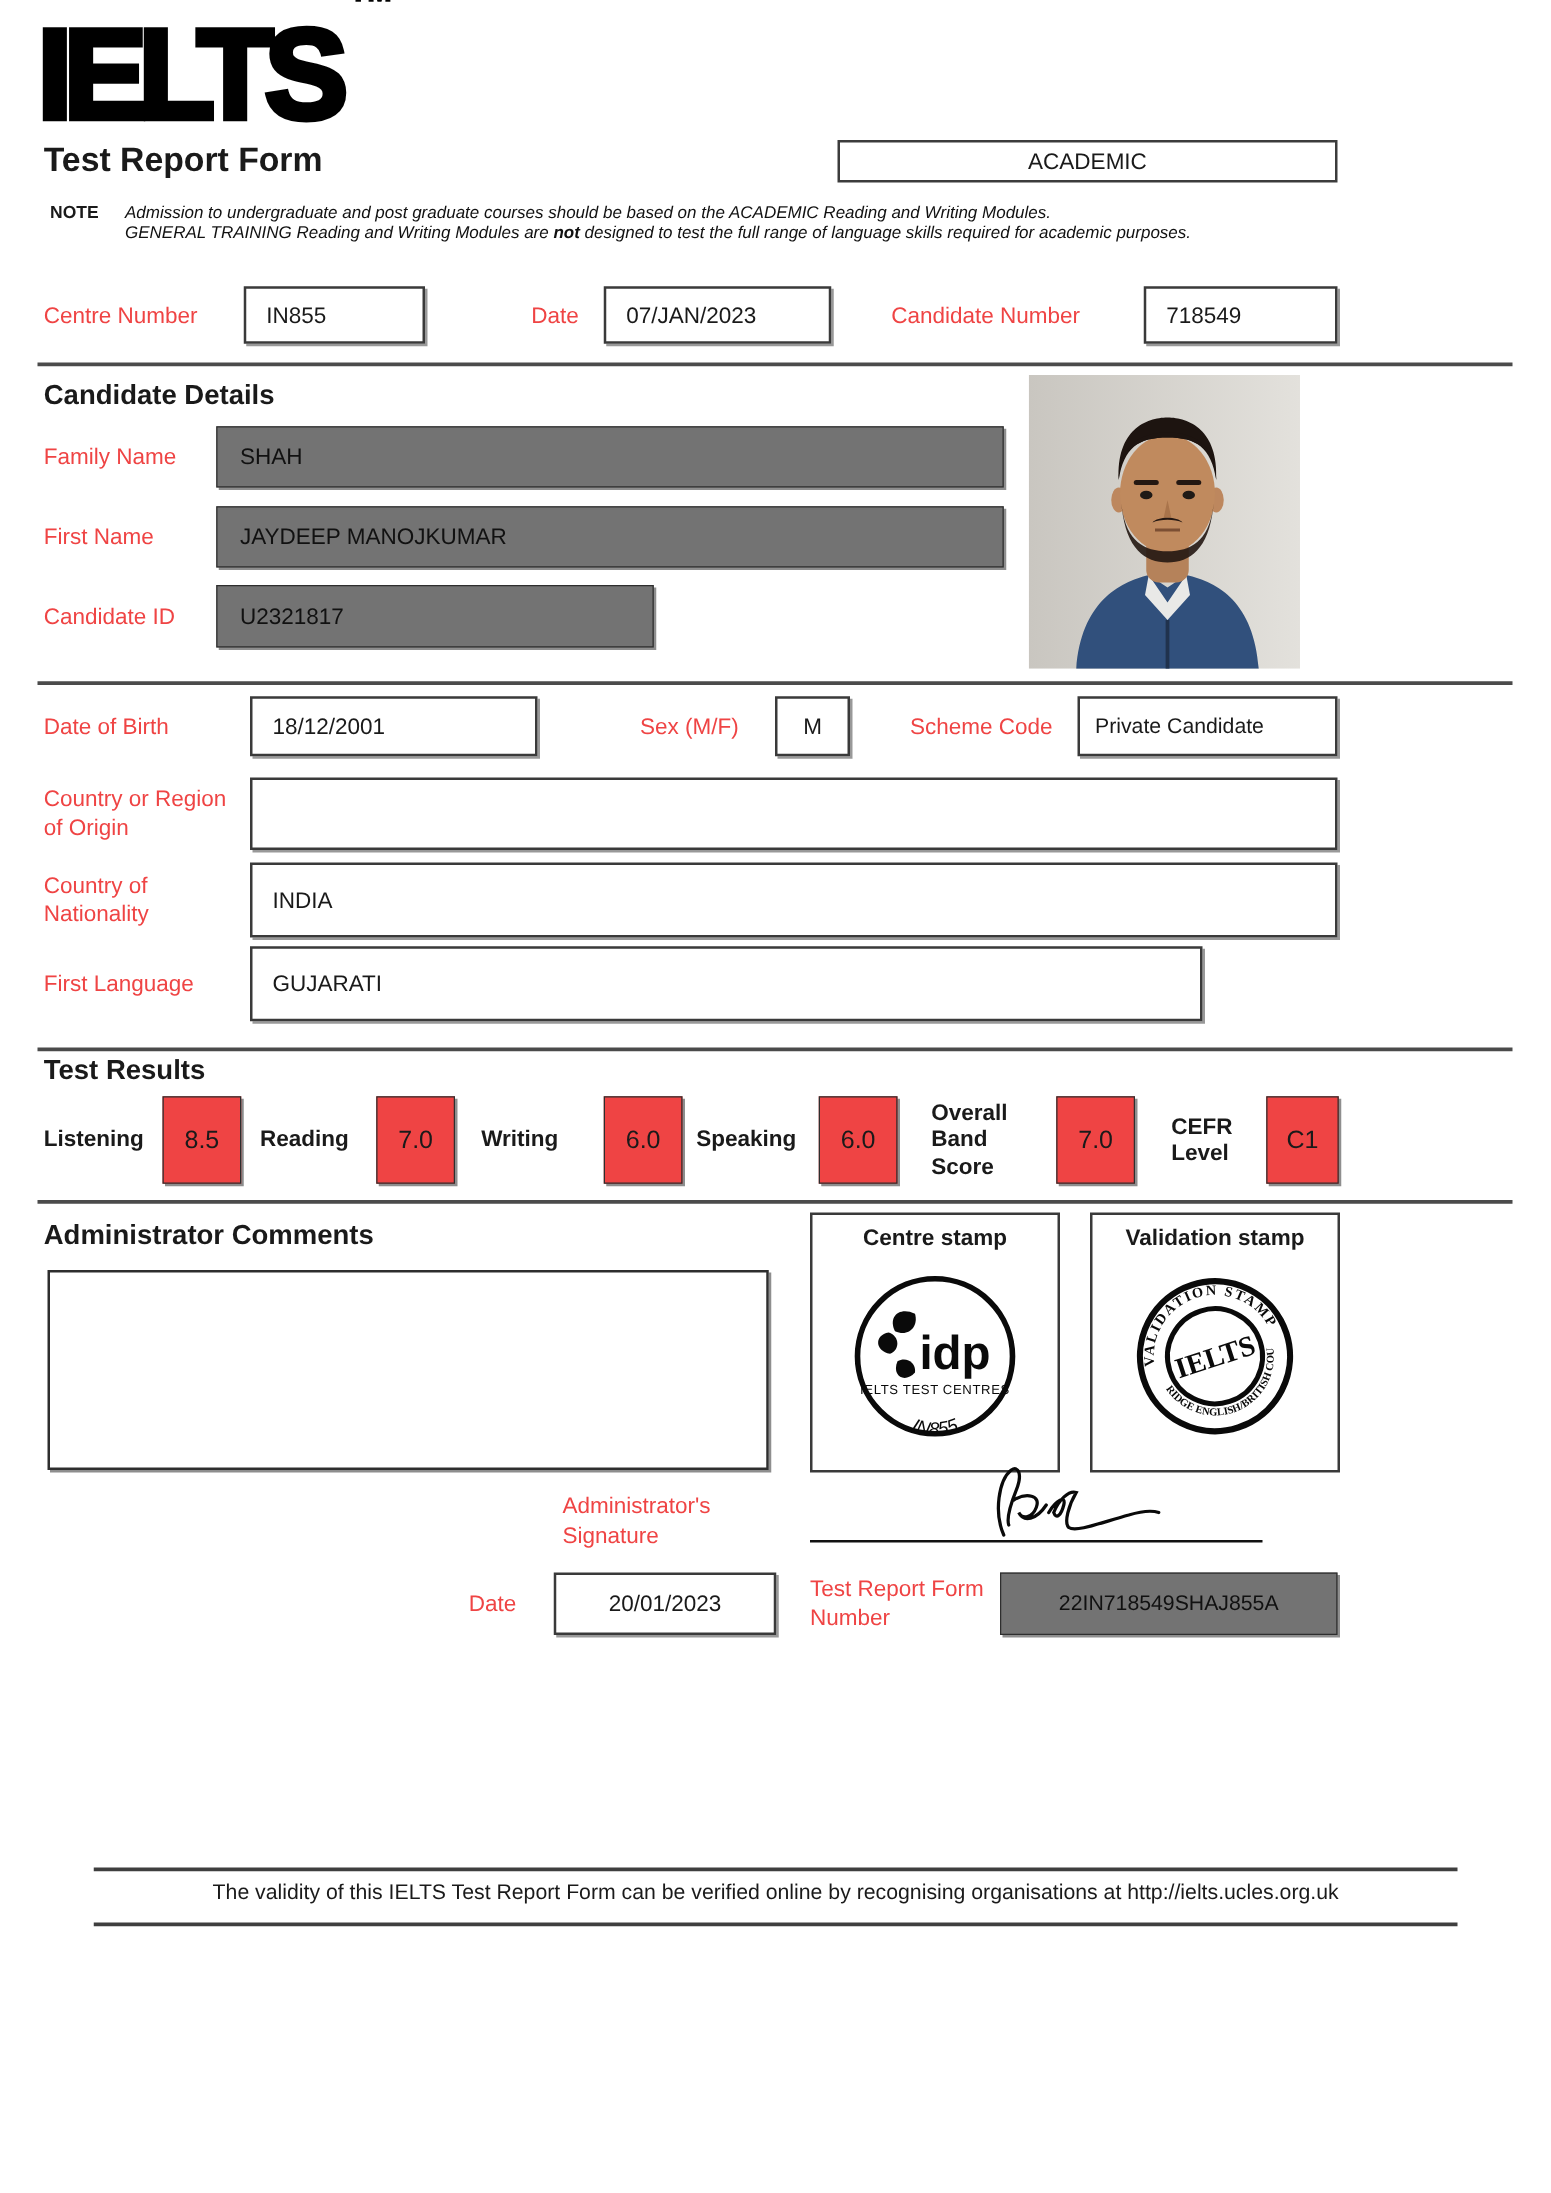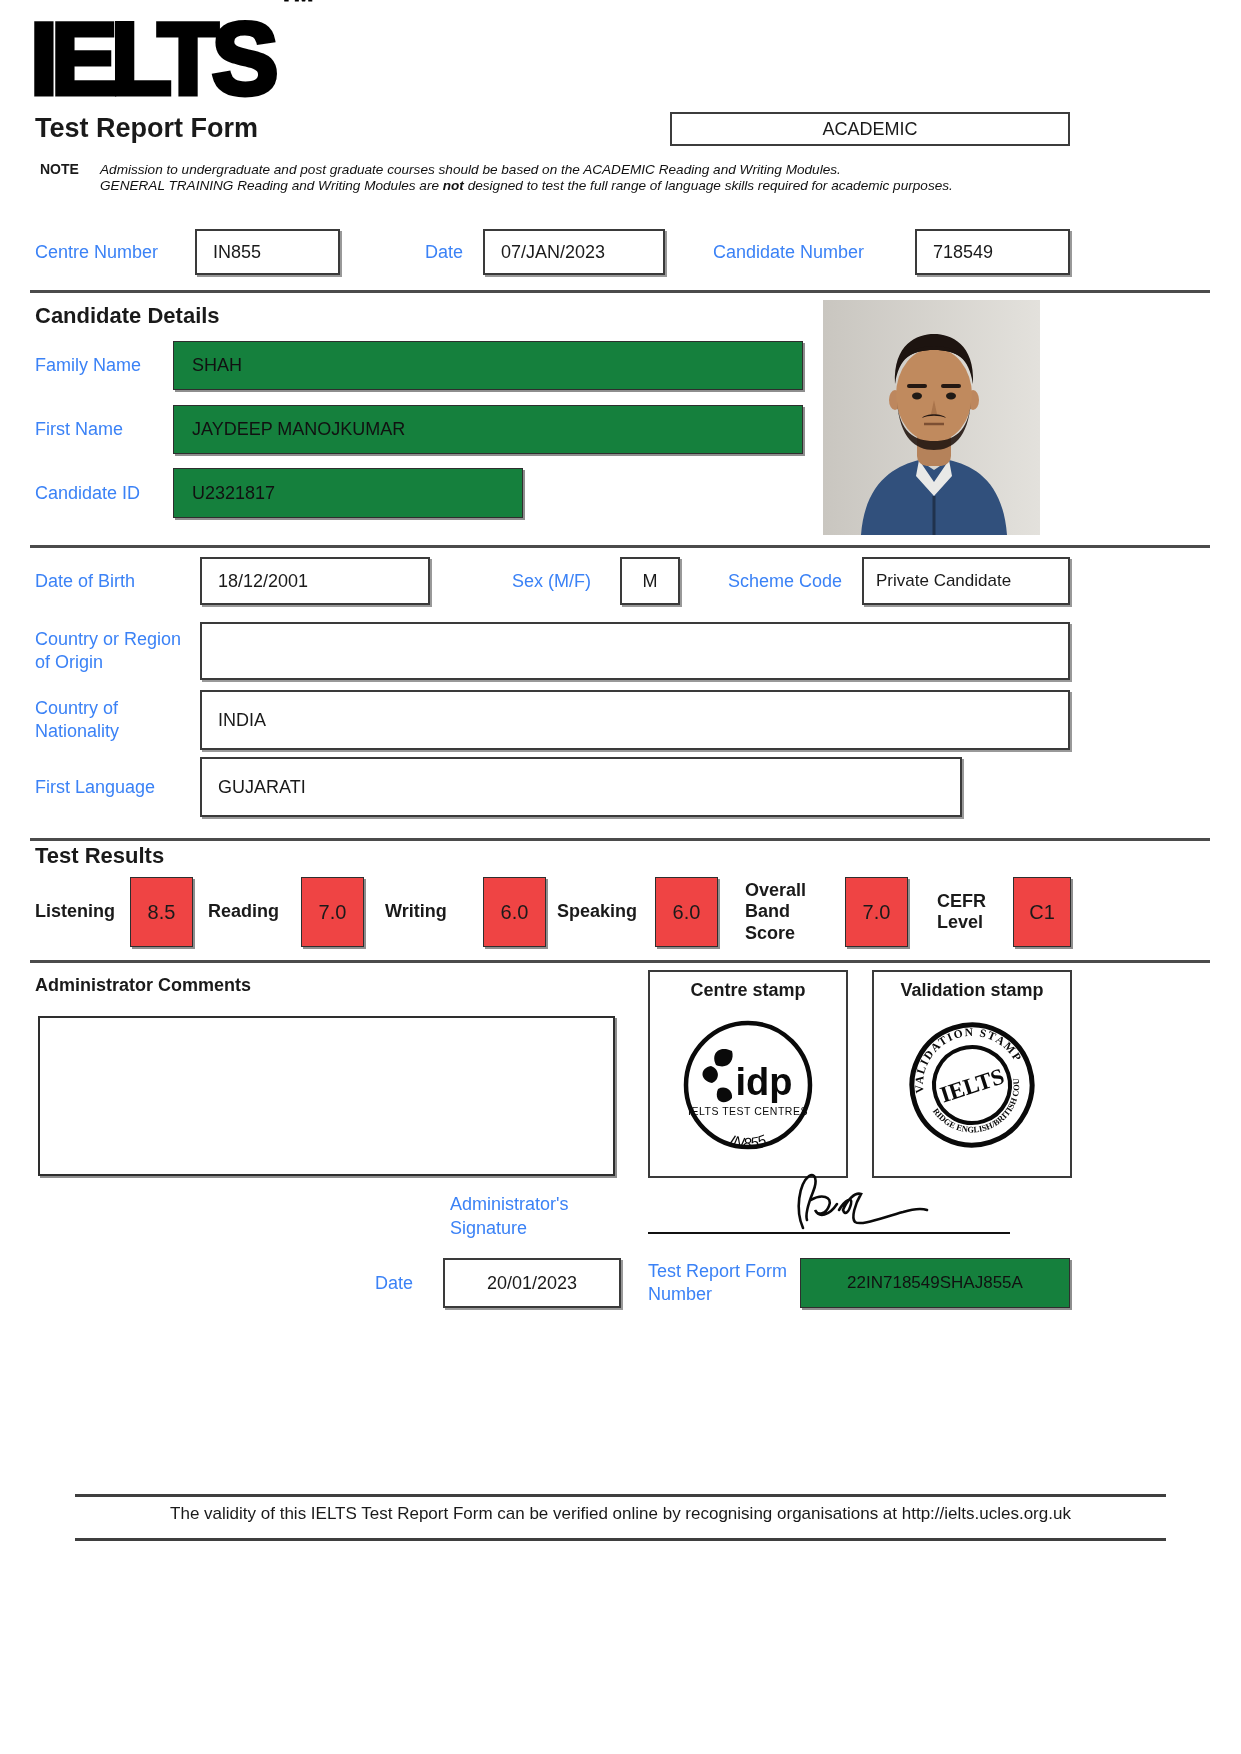--- a/index.html
+++ b/index.html
@@ -20,29 +20,29 @@
   .page-title { position:absolute; left:35px; top:113px; font-size:27px; font-weight:bold; }
   .module-box {
     position:absolute; left:670px; top:112px; width:400px; height:34px;
     border:2px solid #3c3c3c; display:flex; align-items:center; justify-content:center;
     font-size:18px;
   }
   .note-label { position:absolute; left:40px; top:161px; font-size:14px; font-weight:bold; }
   .note-lines { position:absolute; left:100px; top:162px; width:900px;
     font-size:13.6px; font-style:italic; line-height:16.4px; color:#111; }
   
-  .label { position:absolute; font-size:18px; color:#3b82f6; }
+  .label { position:absolute; font-size:18px; color:#ef4444; }
   .vcenter { display:flex; align-items:center; }
   .whitebox {
     position:absolute; background:#fff; border:2px solid #3a3a3a;
     box-shadow:2px 2px 0 rgba(70,70,70,.55);
     display:flex; align-items:center; padding-left:16px; font-size:18px;
   }
   .graybox {
-    position:absolute; background:#15803d; border:1.5px solid #2e2e2e;
+    position:absolute; background:#737373; border:1.5px solid #2e2e2e;
     box-shadow:2px 2px 0 rgba(50,50,50,.55);
     display:flex; align-items:center; padding-left:18px; font-size:18px; color:#111;
   }
   .rule { position:absolute; left:30px; width:1180px; height:3px; background:#4b4b4b; }
   .heading { position:absolute; left:35px; font-size:22px; font-weight:bold; }
   
   .score-label { position:absolute; font-size:18px; font-weight:bold; line-height:1.18; }
   .scorebox {
     position:absolute; width:63px; height:70px; background:#ef4444;
     border:1.5px solid #2e2e2e; box-shadow:2px 2px 0 rgba(50,50,50,.55);
@@ -170,21 +170,21 @@
   <div class="scorebox" style="left:655px;top:877px;">6.0</div>
 
   <div class="score-label vcenter" style="left:745px;top:877px;height:70px;width:92px;">Overall Band Score</div>
   <div class="scorebox" style="left:845px;top:877px;">7.0</div>
 
   <div class="score-label vcenter" style="left:937px;top:877px;height:70px;width:60px;">CEFR Level</div>
   <div class="scorebox" style="left:1013px;top:877px;width:58px;">C1</div>
 
   <div class="rule" style="top:960px;"></div>
 
-  <div class="heading" style="top:975px;font-size:18px;">Administrator Comments</div>
+  <div class="heading" style="top:975px;font-size:22px;">Administrator Comments</div>
   <div class="comments-box"></div>
 
   <div class="stampbox" style="left:648px;">
     <div class="stamp-title">Centre stamp</div>
     <svg width="196" height="168" viewBox="0 0 196 168" style="display:block;margin:2px auto 0;">
       <circle cx="98" cy="82" r="62" fill="none" stroke="#0a0a0a" stroke-width="4.5"></circle>
 
       <g fill="#0a0a0a">
         <path d="M66,62 C60,50 70,42 82,48 C85,58 77,67 66,62 Z"></path>
         <path d="M62,80 C50,78 49,65 61,63 C70,66 70,77 62,80 Z"></path>

